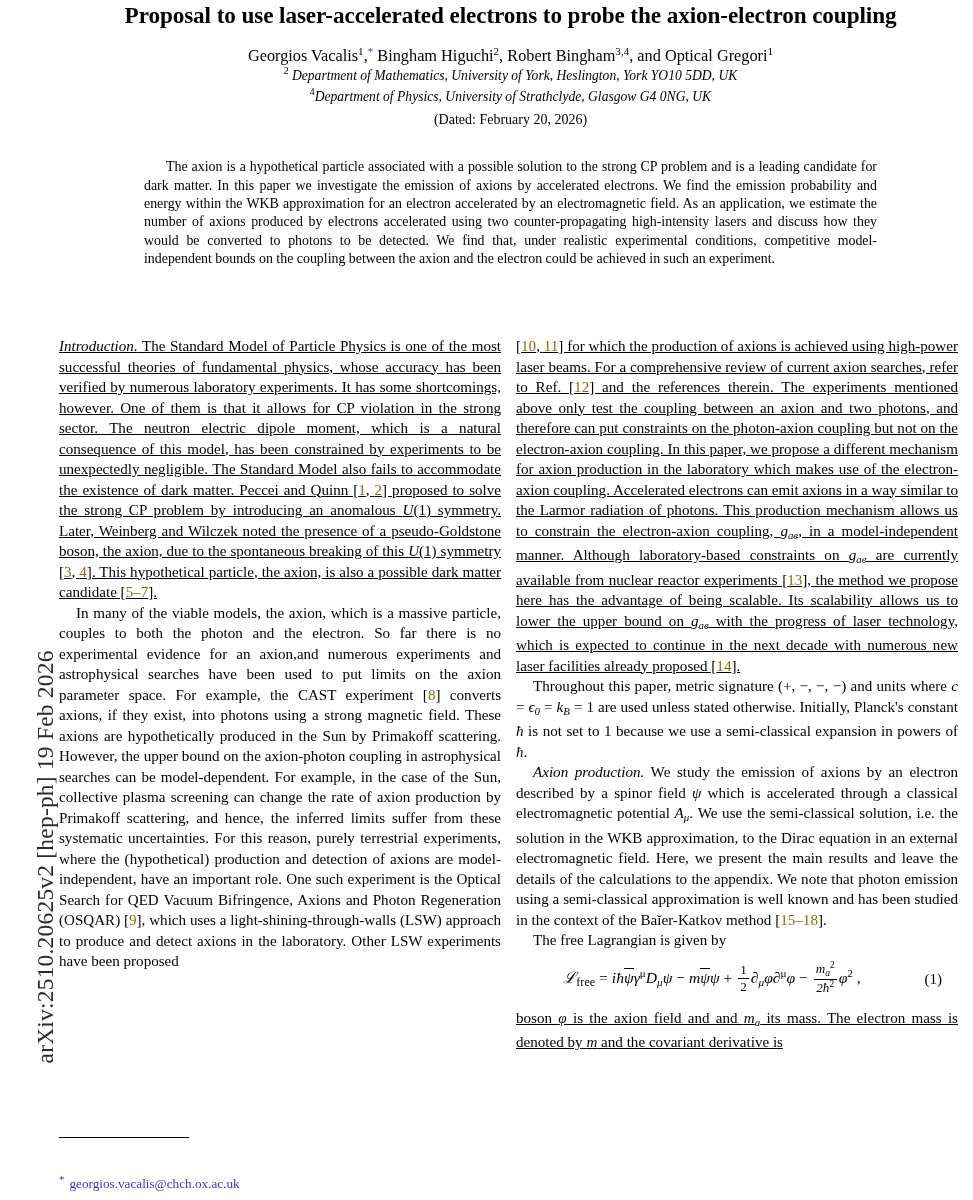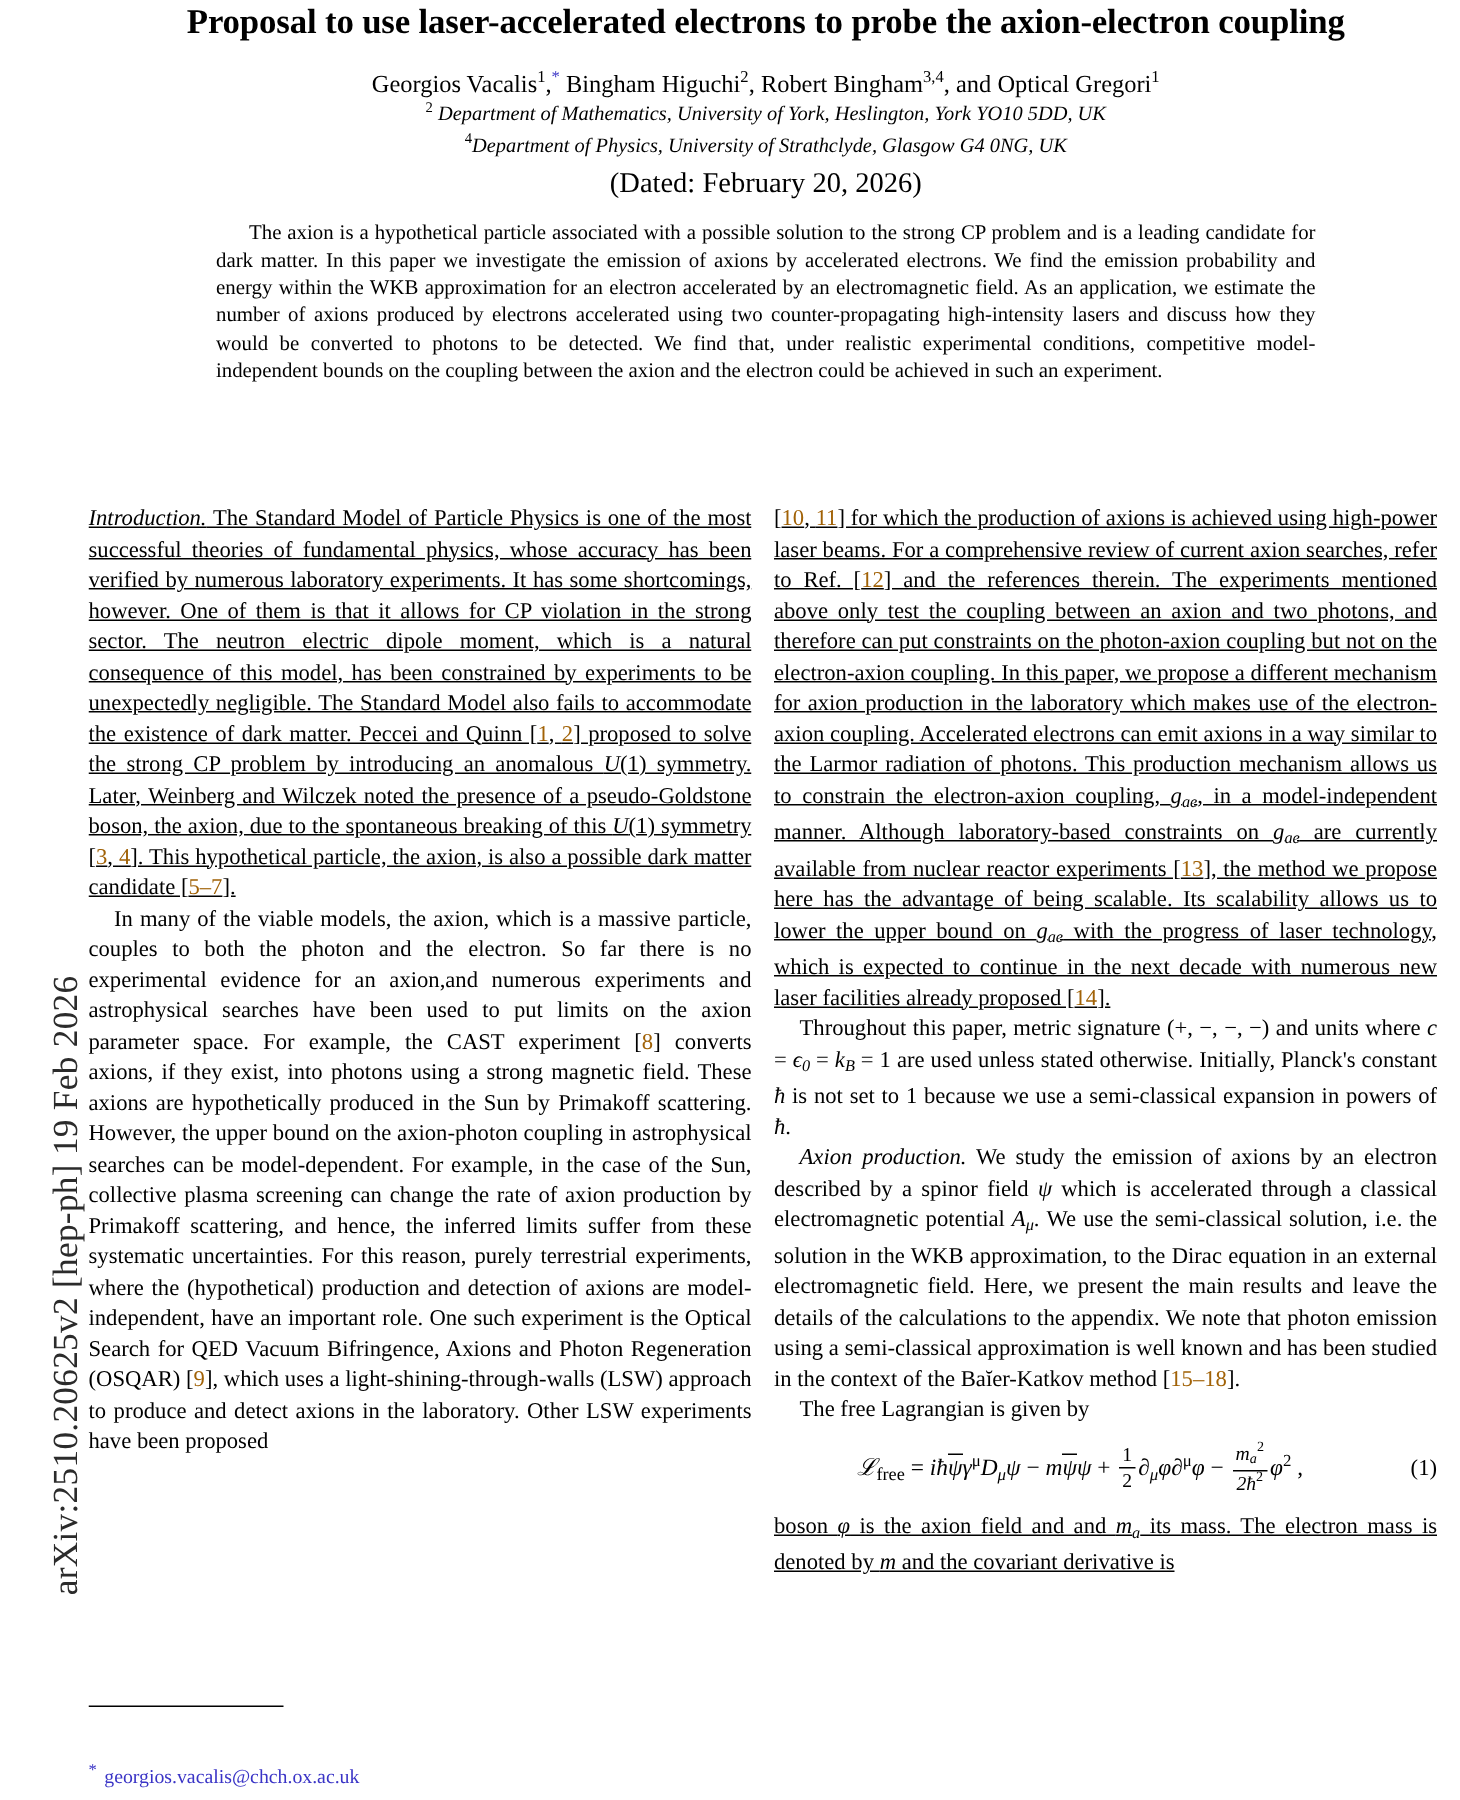--- a/index.html
+++ b/index.html
@@ -73,27 +73,27 @@
     text-align: center;
     font-style: italic;
     font-size: 13.6px;
     line-height: 1.47;
     margin-top: 1px;
   }
   .affil sup { font-style: normal; font-size: 0.72em; vertical-align: super; line-height: 0; }
 
   #dated {
     text-align: center;
-    font-size: 19px;
+    font-size: 14px;
     margin-top: 5px;
   }
 
   
   #abstract {
-    margin: 13px auto 0 auto;
+    margin: 30px auto 0 auto;
     width: 733px;
     font-size: 13.9px;
     line-height: 18.35px;
     text-align: justify;
     text-indent: 22px;
     hyphens: none;
   }
 
   
   #body-cols {
@@ -143,21 +143,21 @@
     line-height: 16px;
     color: #3a34c6;
   }
   #footnote .fnstar { color: #3a34c6; font-size: 11px; vertical-align: super; margin-right: 5px; }
 
   
   .equation-row {
     display: flex;
     align-items: center;
     justify-content: center;
-    margin: 9px 0 8px 0;
+    margin: 9px 16px 8px 0;
     font-size: 15.6px;
     position: relative;
     min-height: 40px;
   }
   .eq-body { flex: 1; text-align: center; }
   .eq-num { width: 34px; text-align: right; font-size: 15.1px; }
   .frac {
     display: inline-block;
     vertical-align: middle;
     text-align: center;

